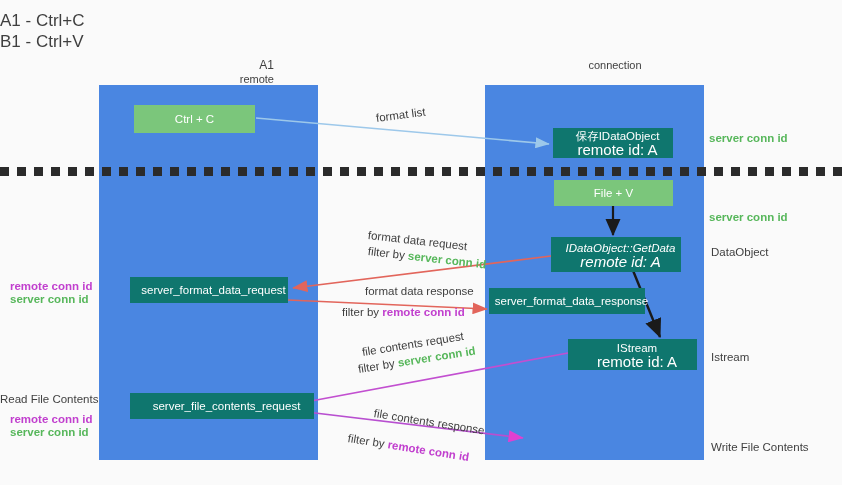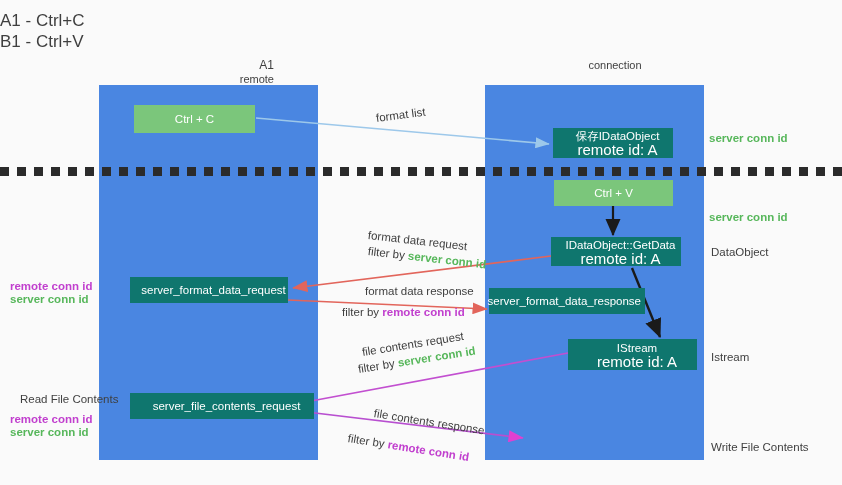--- a/index.html
+++ b/index.html
@@ -164,29 +164,29 @@
   <div class="abs box orange" style="left:130px; top:393px; width:184px; height:26px;">
     <div>server_file_contents_request</div>
   </div>
 
   <div class="abs box orange" style="left:553px; top:128px; width:120px; height:30px;">
     <div>保存IDataObject</div>
     <div class="l2">remote id: A</div>
   </div>
 
   <div class="abs box green" style="left:554px; top:180px; width:119px; height:26px;">
-    <div>Ctrl + V</div>
-  </div>
-
-  <div class="abs box orange" style="left:551px; top:237px; width:130px; height:29px;">
+    <div>File + V</div>
+  </div>
+
+  <div class="abs box orange" style="left:551px; top:237px; width:130px; height:35px;font-style:italic;">
     <div>IDataObject::GetData</div>
     <div class="l2">remote id: A</div>
   </div>
 
-  <div class="abs box orange" style="left:489px; top:288px; width:156px; height:26px;align-items:flex-end;">
+  <div class="abs box orange" style="left:489px; top:288px; width:156px; height:26px;">
     <div>server_format_data_response</div>
   </div>
 
   <div class="abs box orange" style="left:568px; top:339px; width:129px; height:31px;">
     <div>IStream</div>
     <div class="l2">remote id: A</div>
   </div>
 
 
   <div class="abs dashed-line"></div>
@@ -215,17 +215,17 @@
 
   <div class="abs lbl green-txt" style="left:709px; top:131px;">server conn id</div>
   <div class="abs lbl green-txt" style="left:709px; top:210px;">server conn id</div>
   <div class="abs lbl dark" style="left:711px; top:245px;">DataObject</div>
   <div class="abs lbl dark" style="left:711px; top:350px;">Istream</div>
   <div class="abs lbl dark" style="left:711px; top:440px;">Write File Contents</div>
 
   <div class="abs lbl purple-txt" style="left:10px; top:279px;">remote conn id</div>
   <div class="abs lbl green-txt" style="left:10px; top:292px;">server conn id</div>
 
-  <div class="abs lbl dark" style="left:20px; top:392px;">Read File Contents</div>
+  <div class="abs lbl dark" style="left:0; top:392px;">Read File Contents</div>
   <div class="abs lbl purple-txt" style="left:10px; top:412px;">remote conn id</div>
   <div class="abs lbl green-txt" style="left:10px; top:425px;">server conn id</div>
 
 </div>
 
 </body></html>

